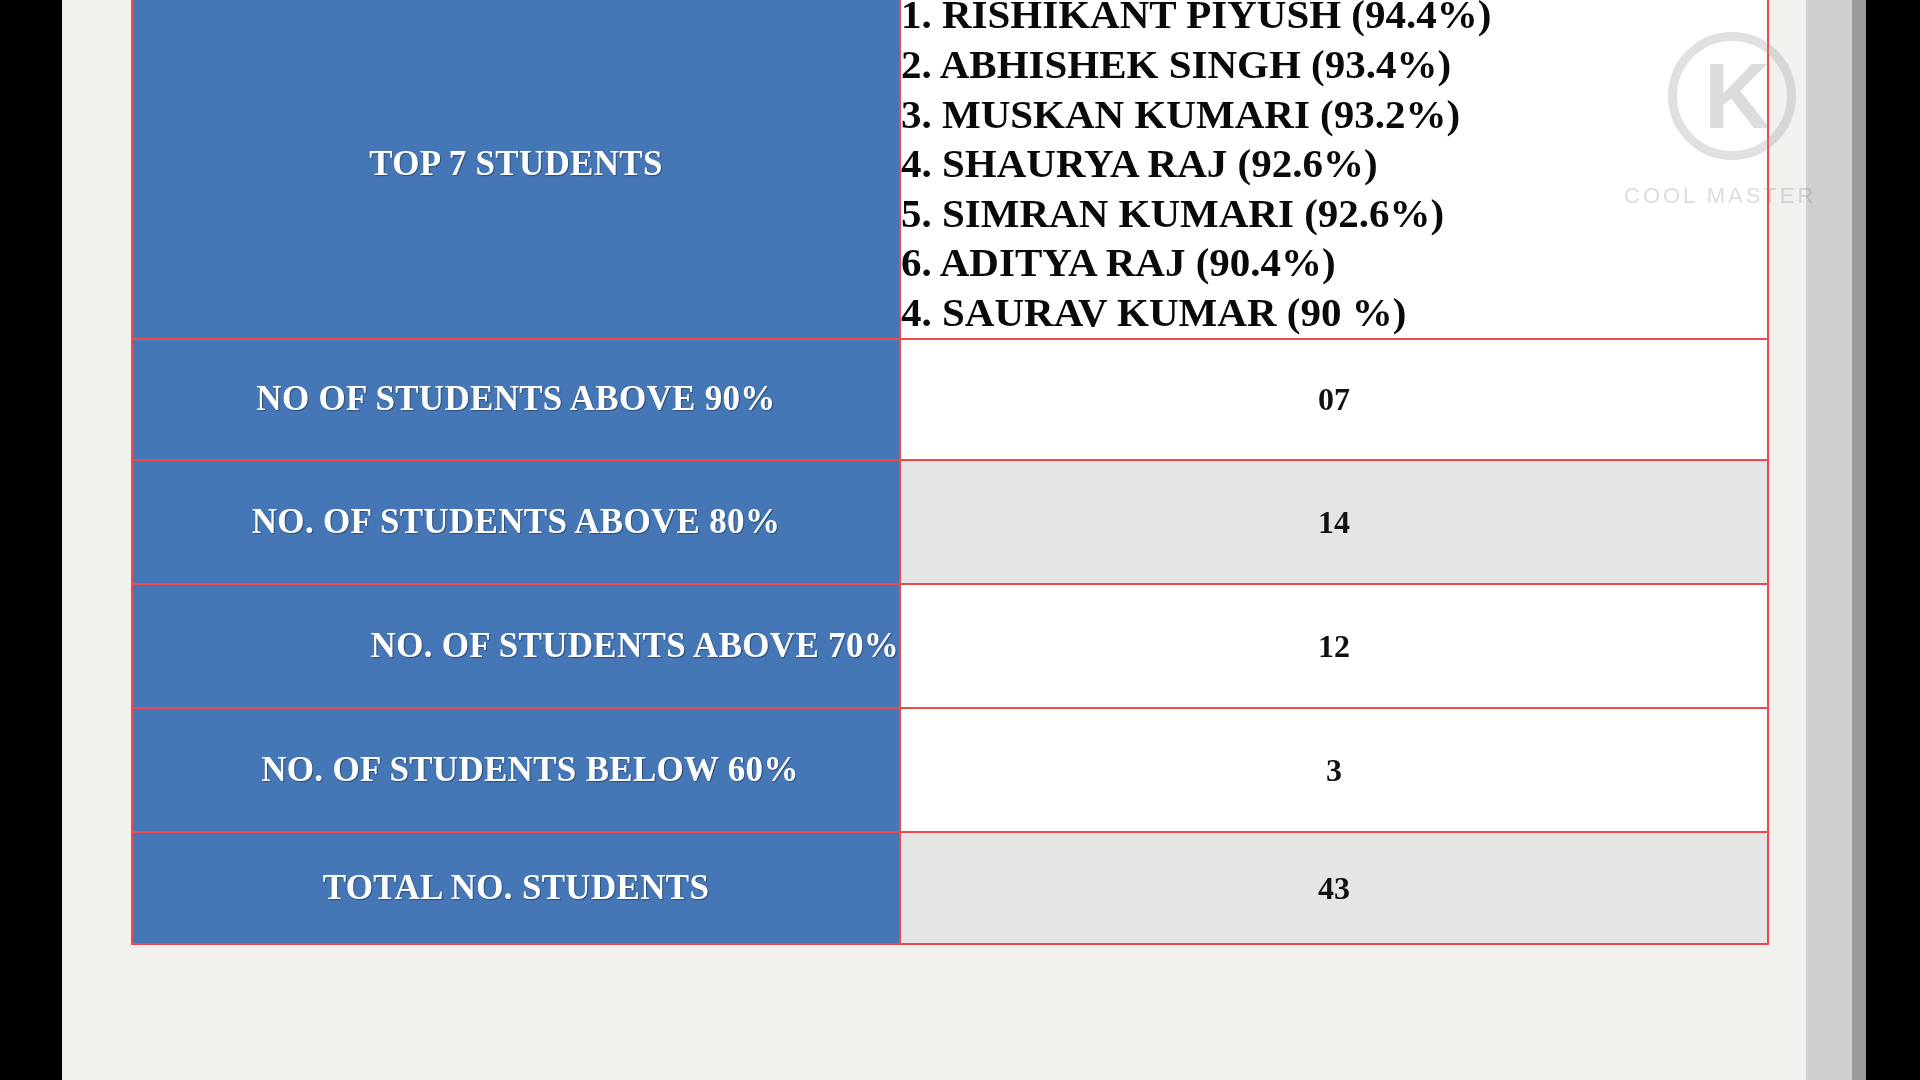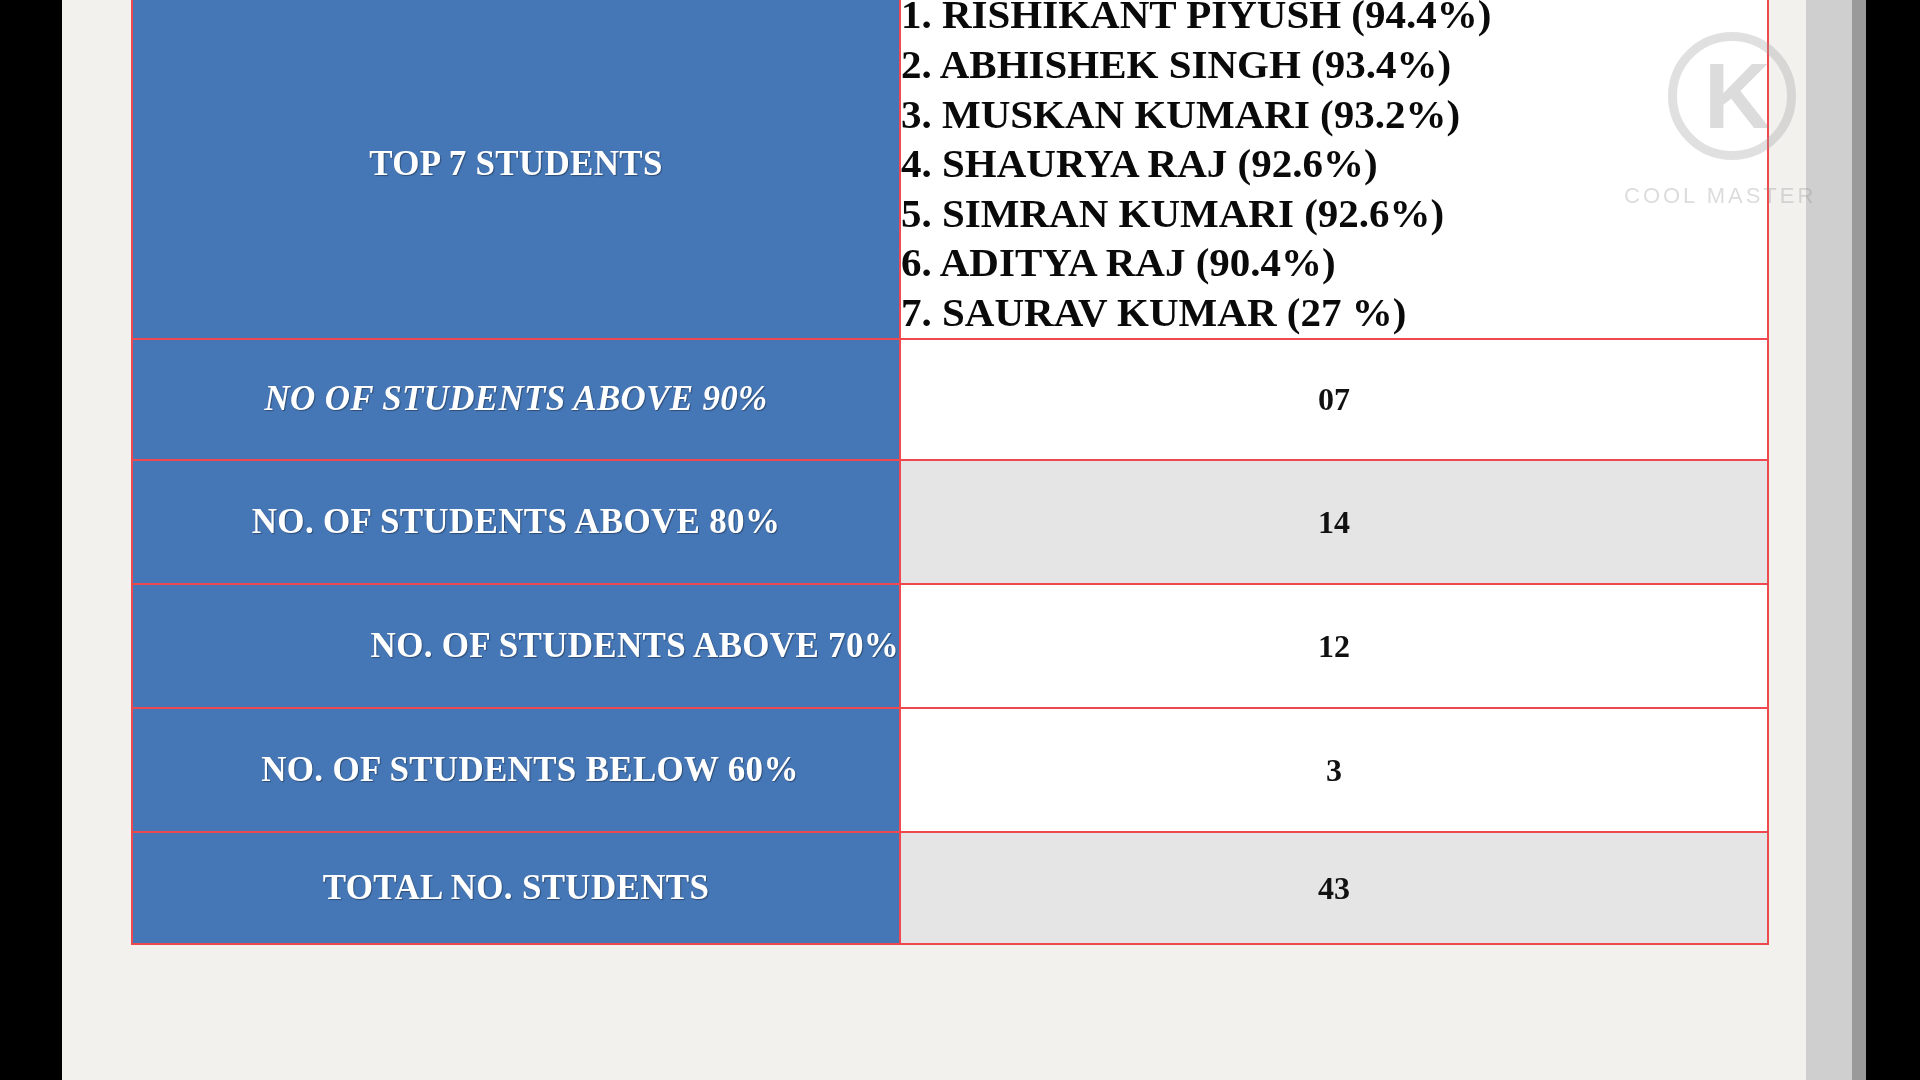--- a/index.html
+++ b/index.html
@@ -174,27 +174,27 @@
         <tr>
           <td class="label-cell" style="height:348px;">TOP 7 STUDENTS</td>
           <td class="toppers-cell">
             <ul class="toppers-list">
               <li>1. RISHIKANT PIYUSH (94.4%)</li>
               <li>2. ABHISHEK SINGH (93.4%)</li>
               <li>3. MUSKAN KUMARI (93.2%)</li>
               <li>4. SHAURYA RAJ (92.6%)</li>
               <li>5. SIMRAN KUMARI (92.6%)</li>
               <li>6. ADITYA RAJ (90.4%)</li>
-              <li>7. SAURAV KUMAR (27 %)</li>
+              <li>4. SAURAV KUMAR (90 %)</li>
             </ul>
           </td>
         </tr>
 
         <tr>
-          <td class="label-cell" style="height:119px;font-style:italic;">NO OF STUDENTS ABOVE 90%</td>
+          <td class="label-cell" style="height:119px;">NO OF STUDENTS ABOVE 90%</td>
           <td class="value-cell">07</td>
         </tr>
 
         <tr>
           <td class="label-cell" style="height:122px;">NO. OF STUDENTS ABOVE 80%</td>
           <td class="value-cell shaded">14</td>
         </tr>
 
         <tr>
           <td class="label-cell" style="height:122px;text-align:right;">NO. OF STUDENTS ABOVE 70%</td>

